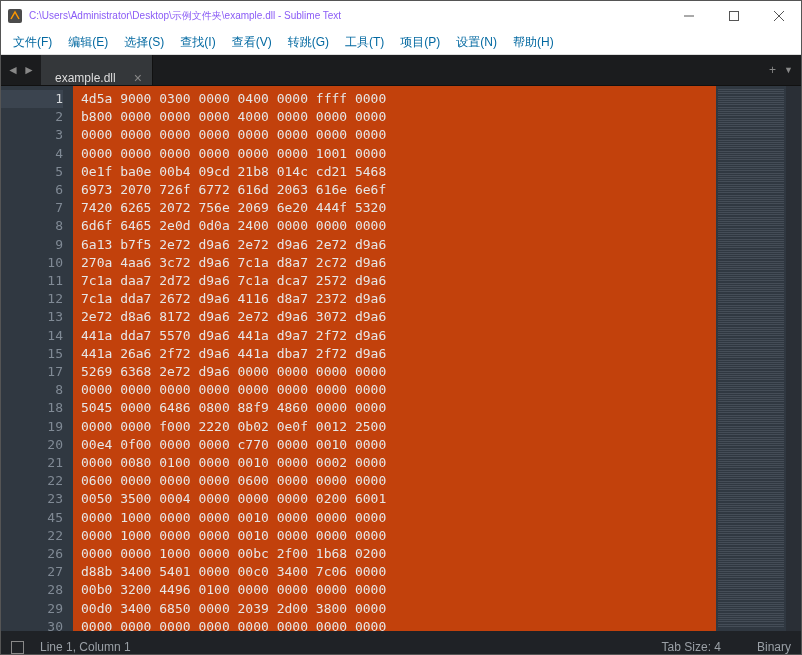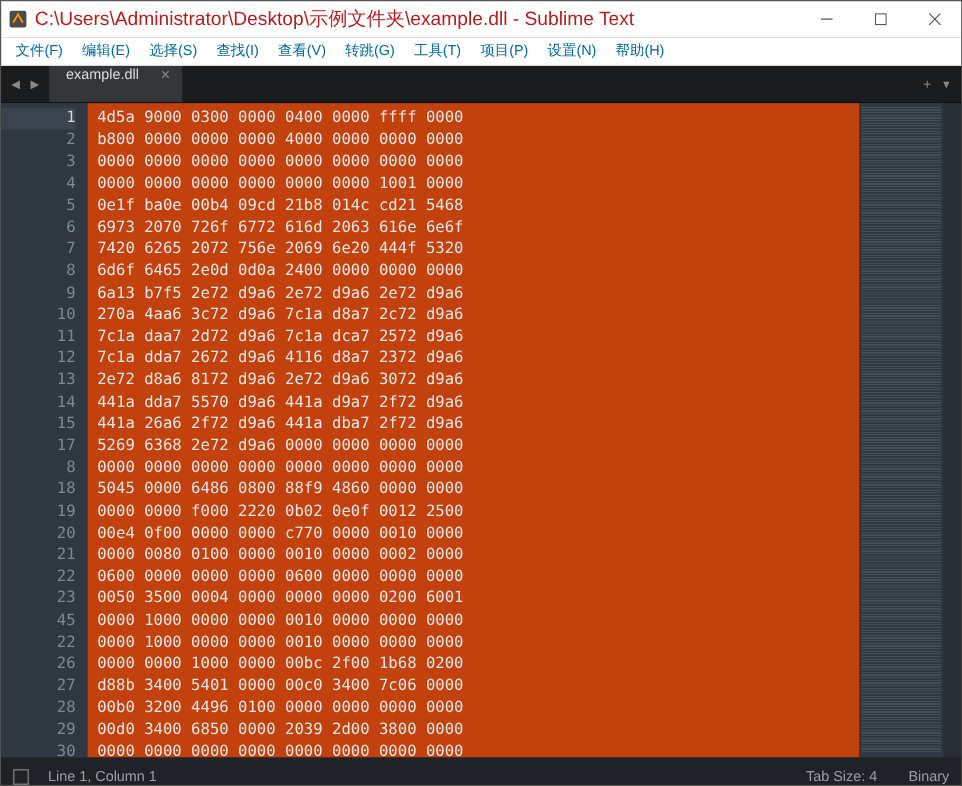--- a/index.html
+++ b/index.html
@@ -1,30 +1,30 @@
 <!DOCTYPE html>
 <html><head>
 <meta charset="utf-8">
 <style>
   html,body{margin:0;padding:0;height:100%;font-family:"Microsoft YaHei","Segoe UI",sans-serif;font-size:12px;background:#2b2b2b;color:#ccc;overflow:hidden}
   .window{width:802px;height:655px;background:#2b2b2b;display:flex;flex-direction:column;border:1px solid #555;box-sizing:border-box}
   
   .titlebar{height:30px;background:#fff;color:#333;display:flex;align-items:center;padding:0 0 0 6px;flex-shrink:0}
   .titlebar .app-icon{width:16px;height:16px;margin-right:6px;display:flex;align-items:center;justify-content:center}
-  .titlebar .title{flex:1;white-space:nowrap;overflow:hidden;font-size:16px;color:#b91c1c}
+  .titlebar .title{flex:1;white-space:nowrap;overflow:hidden;font-size:10px;color:#8b5cf6}
   .win-btn{width:45px;height:30px;display:flex;align-items:center;justify-content:center;color:#555;cursor:default}
   .win-btn svg{width:10px;height:10px}
   
   .menubar{height:23px;background:#fff;display:flex;align-items:center;padding:0 4px;border-bottom:1px solid #ddd;flex-shrink:0}
   .menu-item{padding:2px 8px;color:#0369a1;font-size:12px}
   
   .tabbar{height:30px;background:#1b1c1e;display:flex;align-items:stretch;flex-shrink:0;border-bottom:1px solid #111}
   .nav-arrows{display:flex;align-items:center;padding:0 4px;color:#888}
   .nav-arrow{width:16px;text-align:center}
-  .tab{display:flex;align-items:flex-start;padding:0 10px 0 14px;background:#34373a;color:#ddd;font-size:12px;border-right:1px solid #111;gap:18px}
+  .tab{display:flex;align-items:flex-end;padding:0 10px 0 14px;background:#34373a;color:#ddd;font-size:12px;border-right:1px solid #111;gap:18px}
   .tab .close{color:#888;font-size:14px;line-height:1}
   .tab-spacer{flex:1}
   .tab-right{display:flex;align-items:center;gap:8px;padding:0 8px;color:#888}
   
   .editor{flex:1;display:flex;min-height:0;background:#303841;position:relative}
   .gutter{width:72px;background:#303841;color:#808a95;text-align:right;padding:4px 10px 4px 0;box-sizing:border-box;font-family:Consolas,monospace;font-size:13px;line-height:18.2px;flex-shrink:0;user-select:none}
   .gutter .ln{display:block}
   .gutter .ln.current{background:#3b444f;color:#d6d9dc}
   .code{flex:1;background:#c2410c;color:#e6e6e6;font-family:Consolas,monospace;font-size:13px;line-height:18.2px;padding:4px 0 4px 8px;white-space:pre;overflow:hidden}
   .code .row{display:block}
@@ -134,16 +134,16 @@
         <div class="minimap-inner"></div>
       </div>
     <div class="vscroll"></div>
   </div>
 
   <div class="statusbar">
     <span class="sb-box"></span>
     <span>Line 1, Column 1</span>
     <span class="sb-spacer"></span>
     <span>Tab Size: 4</span>
-    <span style="margin-left:12px">Binary</span>
+    <span style="margin-left:22px">Binary</span>
   </div>
 
 </div>
 
 </body></html>

